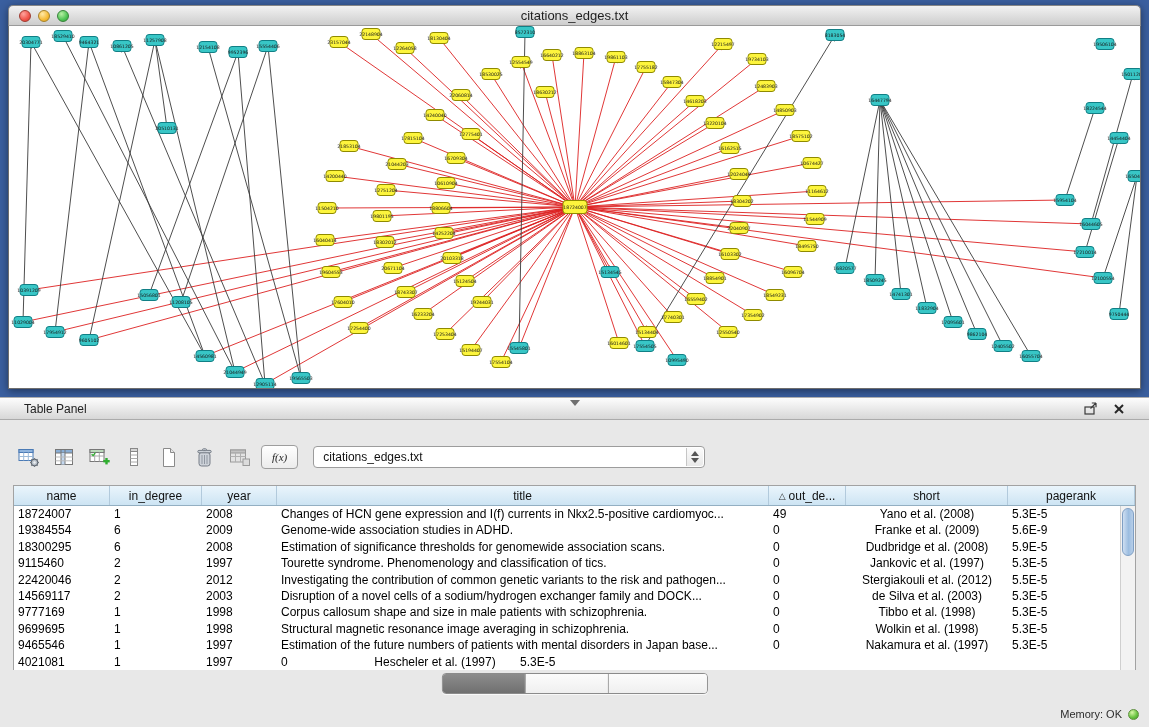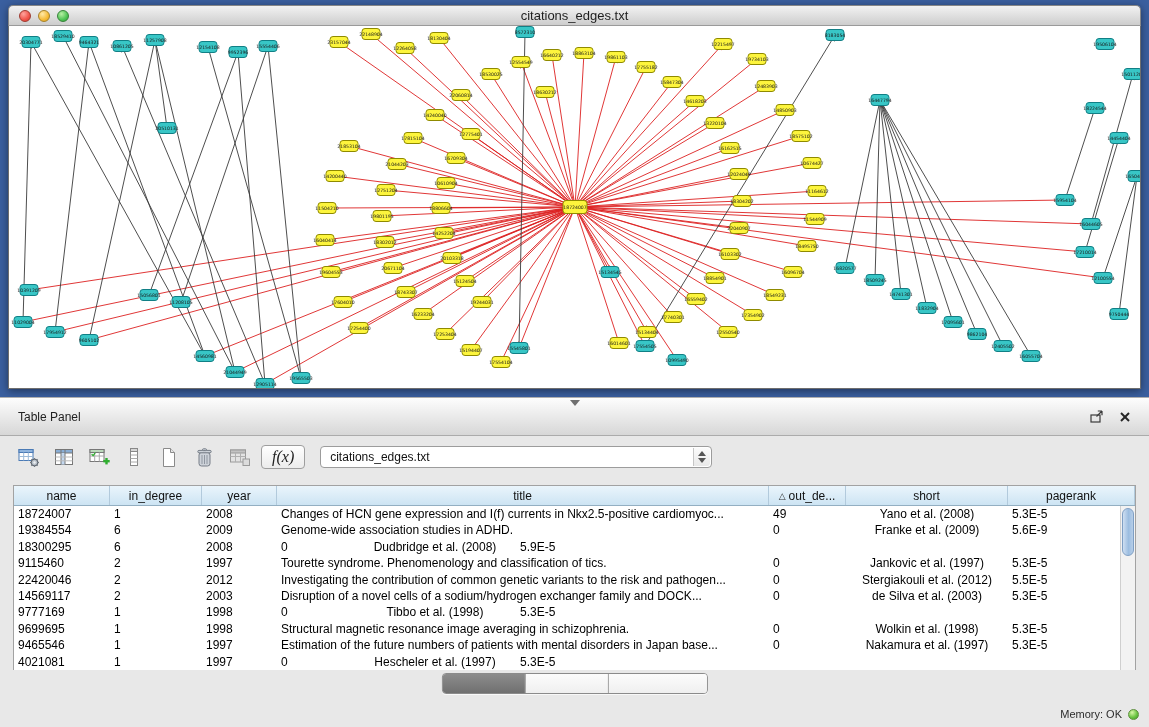--- a/index.html
+++ b/index.html
@@ -35,45 +35,45 @@
   .canvas {
     flex:1; position:relative; background:#ffffff;
     border:1px solid #6e6e6e; border-top:none; overflow:hidden;
   }
   .canvas svg { position:absolute; left:0; top:0; width:100%; height:100%; }
   .canvas svg text { font-family:"DejaVu Sans", sans-serif; }
 
   
   .table-panel { position:absolute; left:0; top:397px; width:1149px; height:330px; background:#e8e8e8; }
   .panel-header {
-    position:relative; height:39px;
+    position:relative; height:23px;
     background:linear-gradient(#fdfdfd,#d7d7d7);
     border-top:1px solid #aeaeae; border-bottom:1px solid #ababab;
     display:flex; align-items:center; gap:14px;
-    padding:0 18px; font-size:12px; color:#222;
+    padding:0 24px; font-size:12px; color:#222;
   }
   .panel-header .spacer { flex:1; }
   .grip {
     position:absolute; left:50%; top:2px; margin-left:-5px;
     width:0; height:0;
     border-left:5px solid transparent; border-right:5px solid transparent;
     border-top:6px solid #6f6f6f;
   }
   .hdr-icon { display:flex; align-items:center; cursor:default; }
 
   .toolbar {
     position:absolute; left:16px; top:46px; height:28px;
     display:flex; align-items:center; gap:9px;
   }
   .tool { width:26px; height:26px; display:flex; align-items:center; justify-content:center; }
   .fx {
     height:24px; min-width:34px; padding:0 10px;
     background:linear-gradient(#ffffff,#ececec);
     border:1px solid #9e9e9e; border-radius:4px;
-    font-family:"Liberation Serif", serif; font-style:italic; font-size:16px; color:#222;
+    font-family:"Liberation Serif", serif; font-style:italic; font-size:11px; color:#222;
   }
   .combo {
     width:392px; height:22px; margin-left:6px;
     background:#fff; border:1px solid #9c9c9c; border-radius:4px;
     display:flex; align-items:center; padding-left:9px;
     font-size:12px; color:#111; position:relative;
   }
   .stepper {
     position:absolute; right:1px; top:1px; bottom:1px; width:17px;
     border-left:1px solid #c6c6c6;
@@ -862,20 +862,21 @@
               <div class="td c2">2009</div>
               <div class="td c3">Genome-wide association studies in ADHD.</div>
               <div class="td c4">0</div>
               <div class="td c5">Franke et al. (2009)</div>
               <div class="td c6">5.6E-9</div>
             </div>
             <div class="tr">
               <div class="td c0">18300295</div>
               <div class="td c1">6</div>
               <div class="td c2">2008</div>
+              <div class="td c3">Estimation of significance thresholds for genomewide association scans.</div>
               <div class="td c4">0</div>
               <div class="td c5">Dudbridge et al. (2008)</div>
               <div class="td c6">5.9E-5</div>
             </div>
             <div class="tr">
               <div class="td c0">9115460</div>
               <div class="td c1">2</div>
               <div class="td c2">1997</div>
               <div class="td c3">Tourette syndrome. Phenomenology and classification of tics.</div>
               <div class="td c4">0</div>
@@ -897,20 +898,21 @@
               <div class="td c2">2003</div>
               <div class="td c3">Disruption of a novel cells of a sodium/hydrogen exchanger family and DOCK...</div>
               <div class="td c4">0</div>
               <div class="td c5">de Silva et al. (2003)</div>
               <div class="td c6">5.3E-5</div>
             </div>
             <div class="tr">
               <div class="td c0">9777169</div>
               <div class="td c1">1</div>
               <div class="td c2">1998</div>
+              <div class="td c3">Corpus callosum shape and size in male patients with schizophrenia.</div>
               <div class="td c4">0</div>
               <div class="td c5">Tibbo et al. (1998)</div>
               <div class="td c6">5.3E-5</div>
             </div>
             <div class="tr">
               <div class="td c0">9699695</div>
               <div class="td c1">1</div>
               <div class="td c2">1998</div>
               <div class="td c3">Structural magnetic resonance image averaging in schizophrenia.</div>
               <div class="td c4">0</div>

